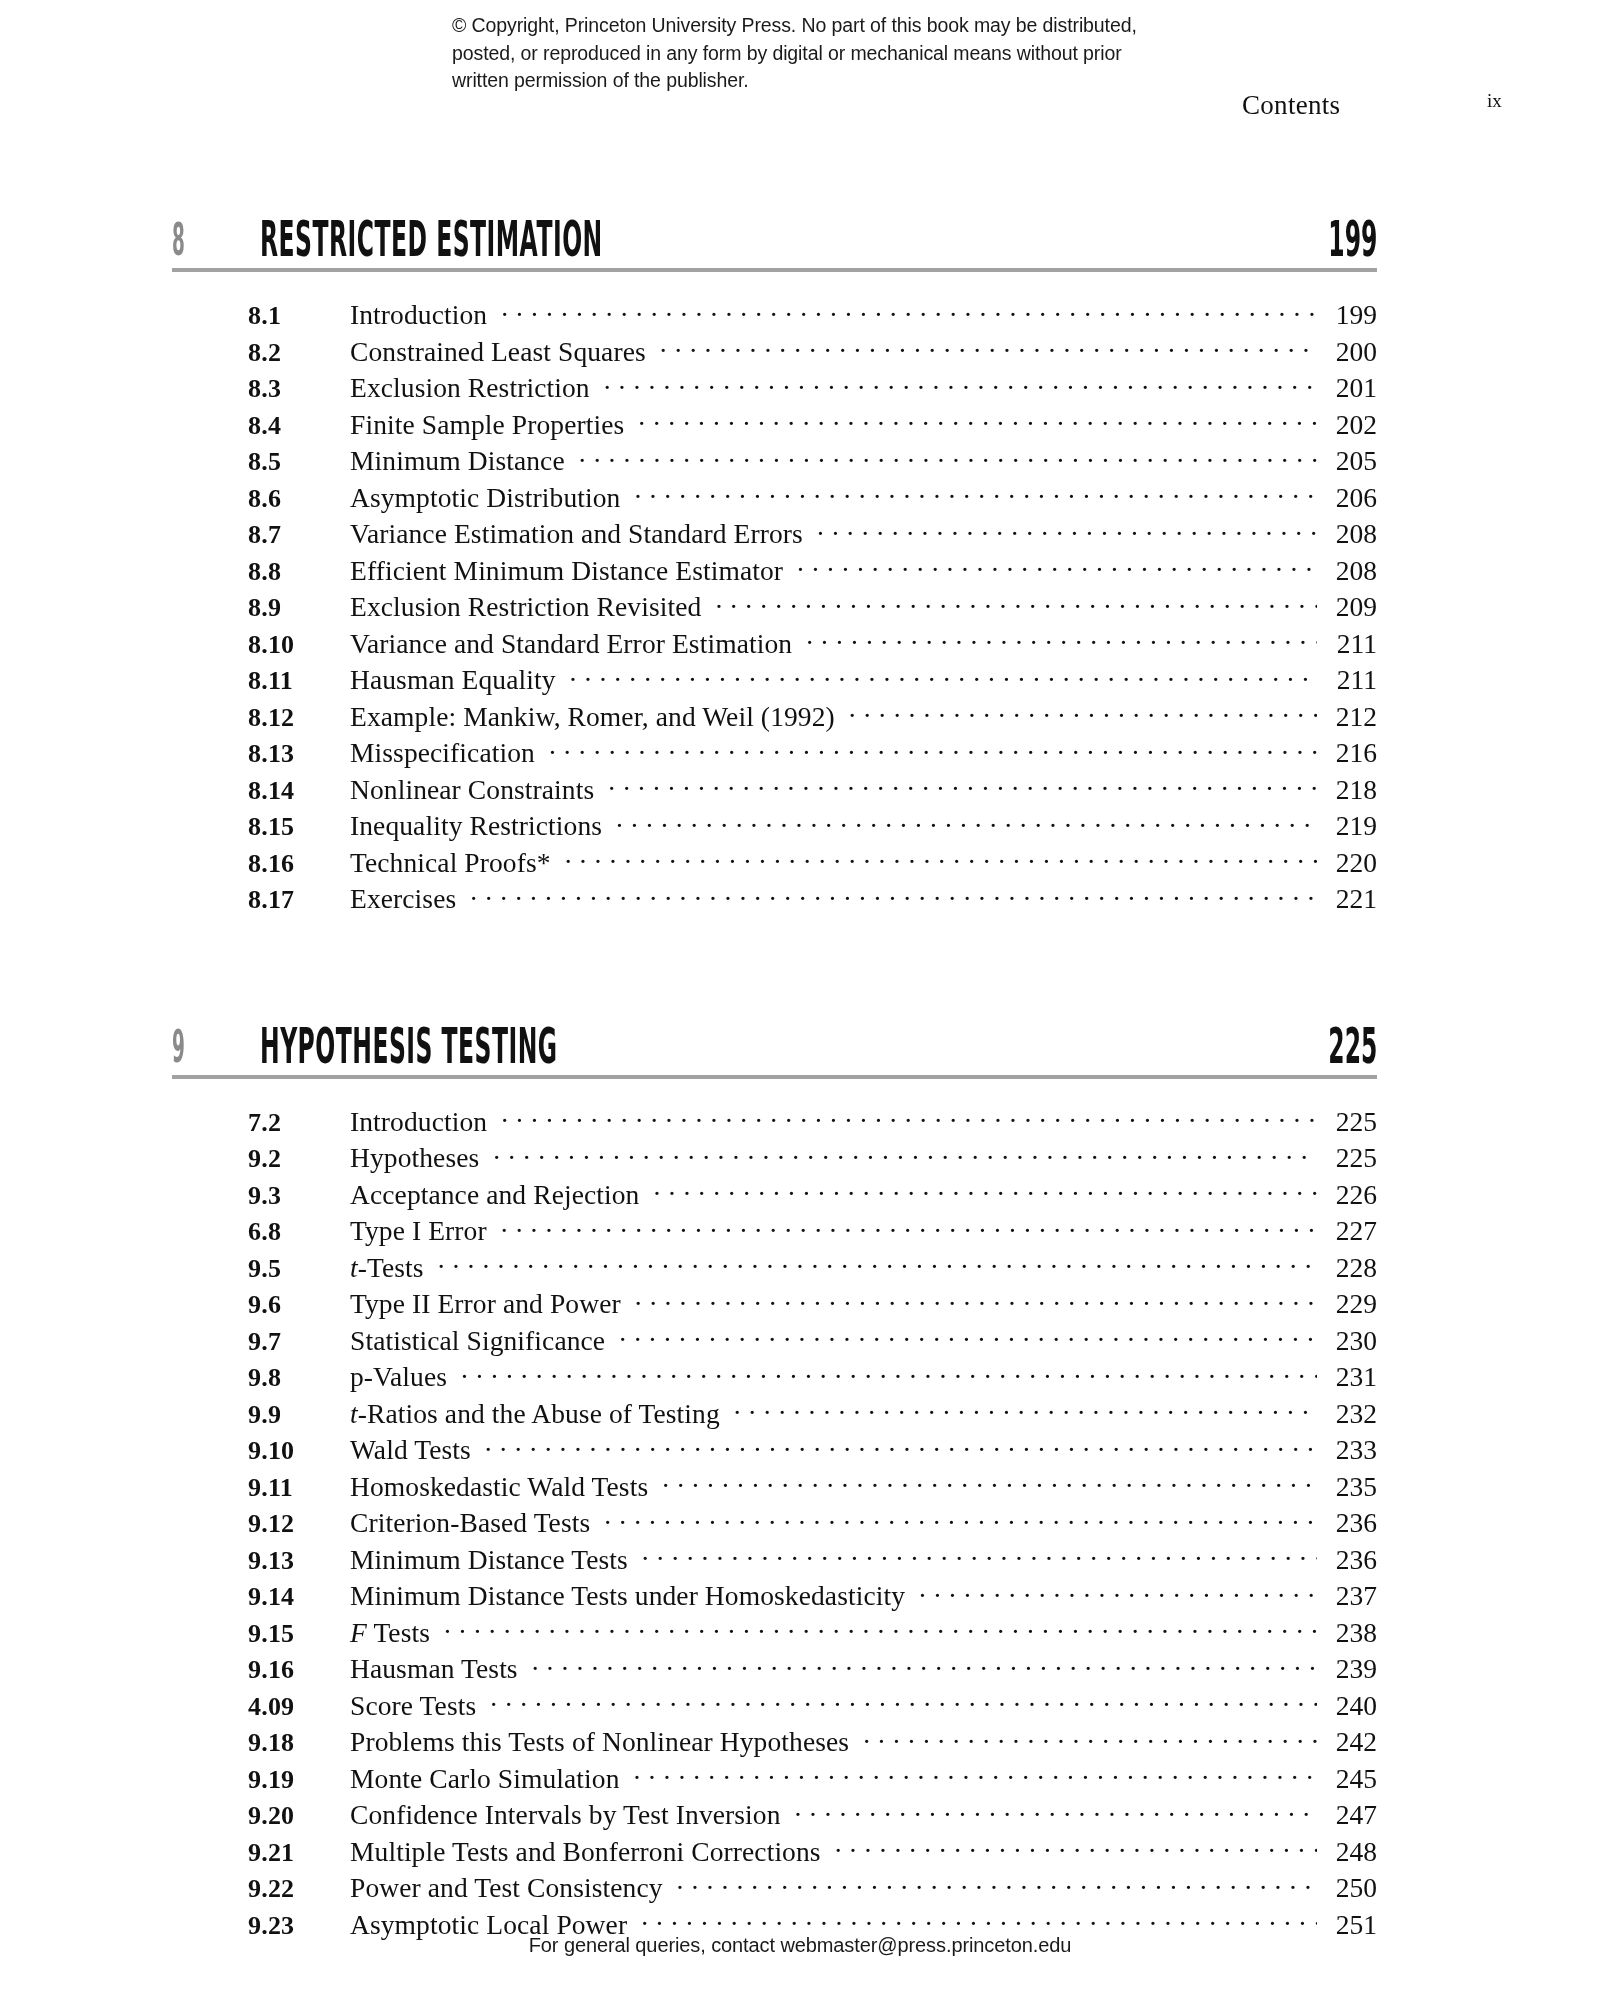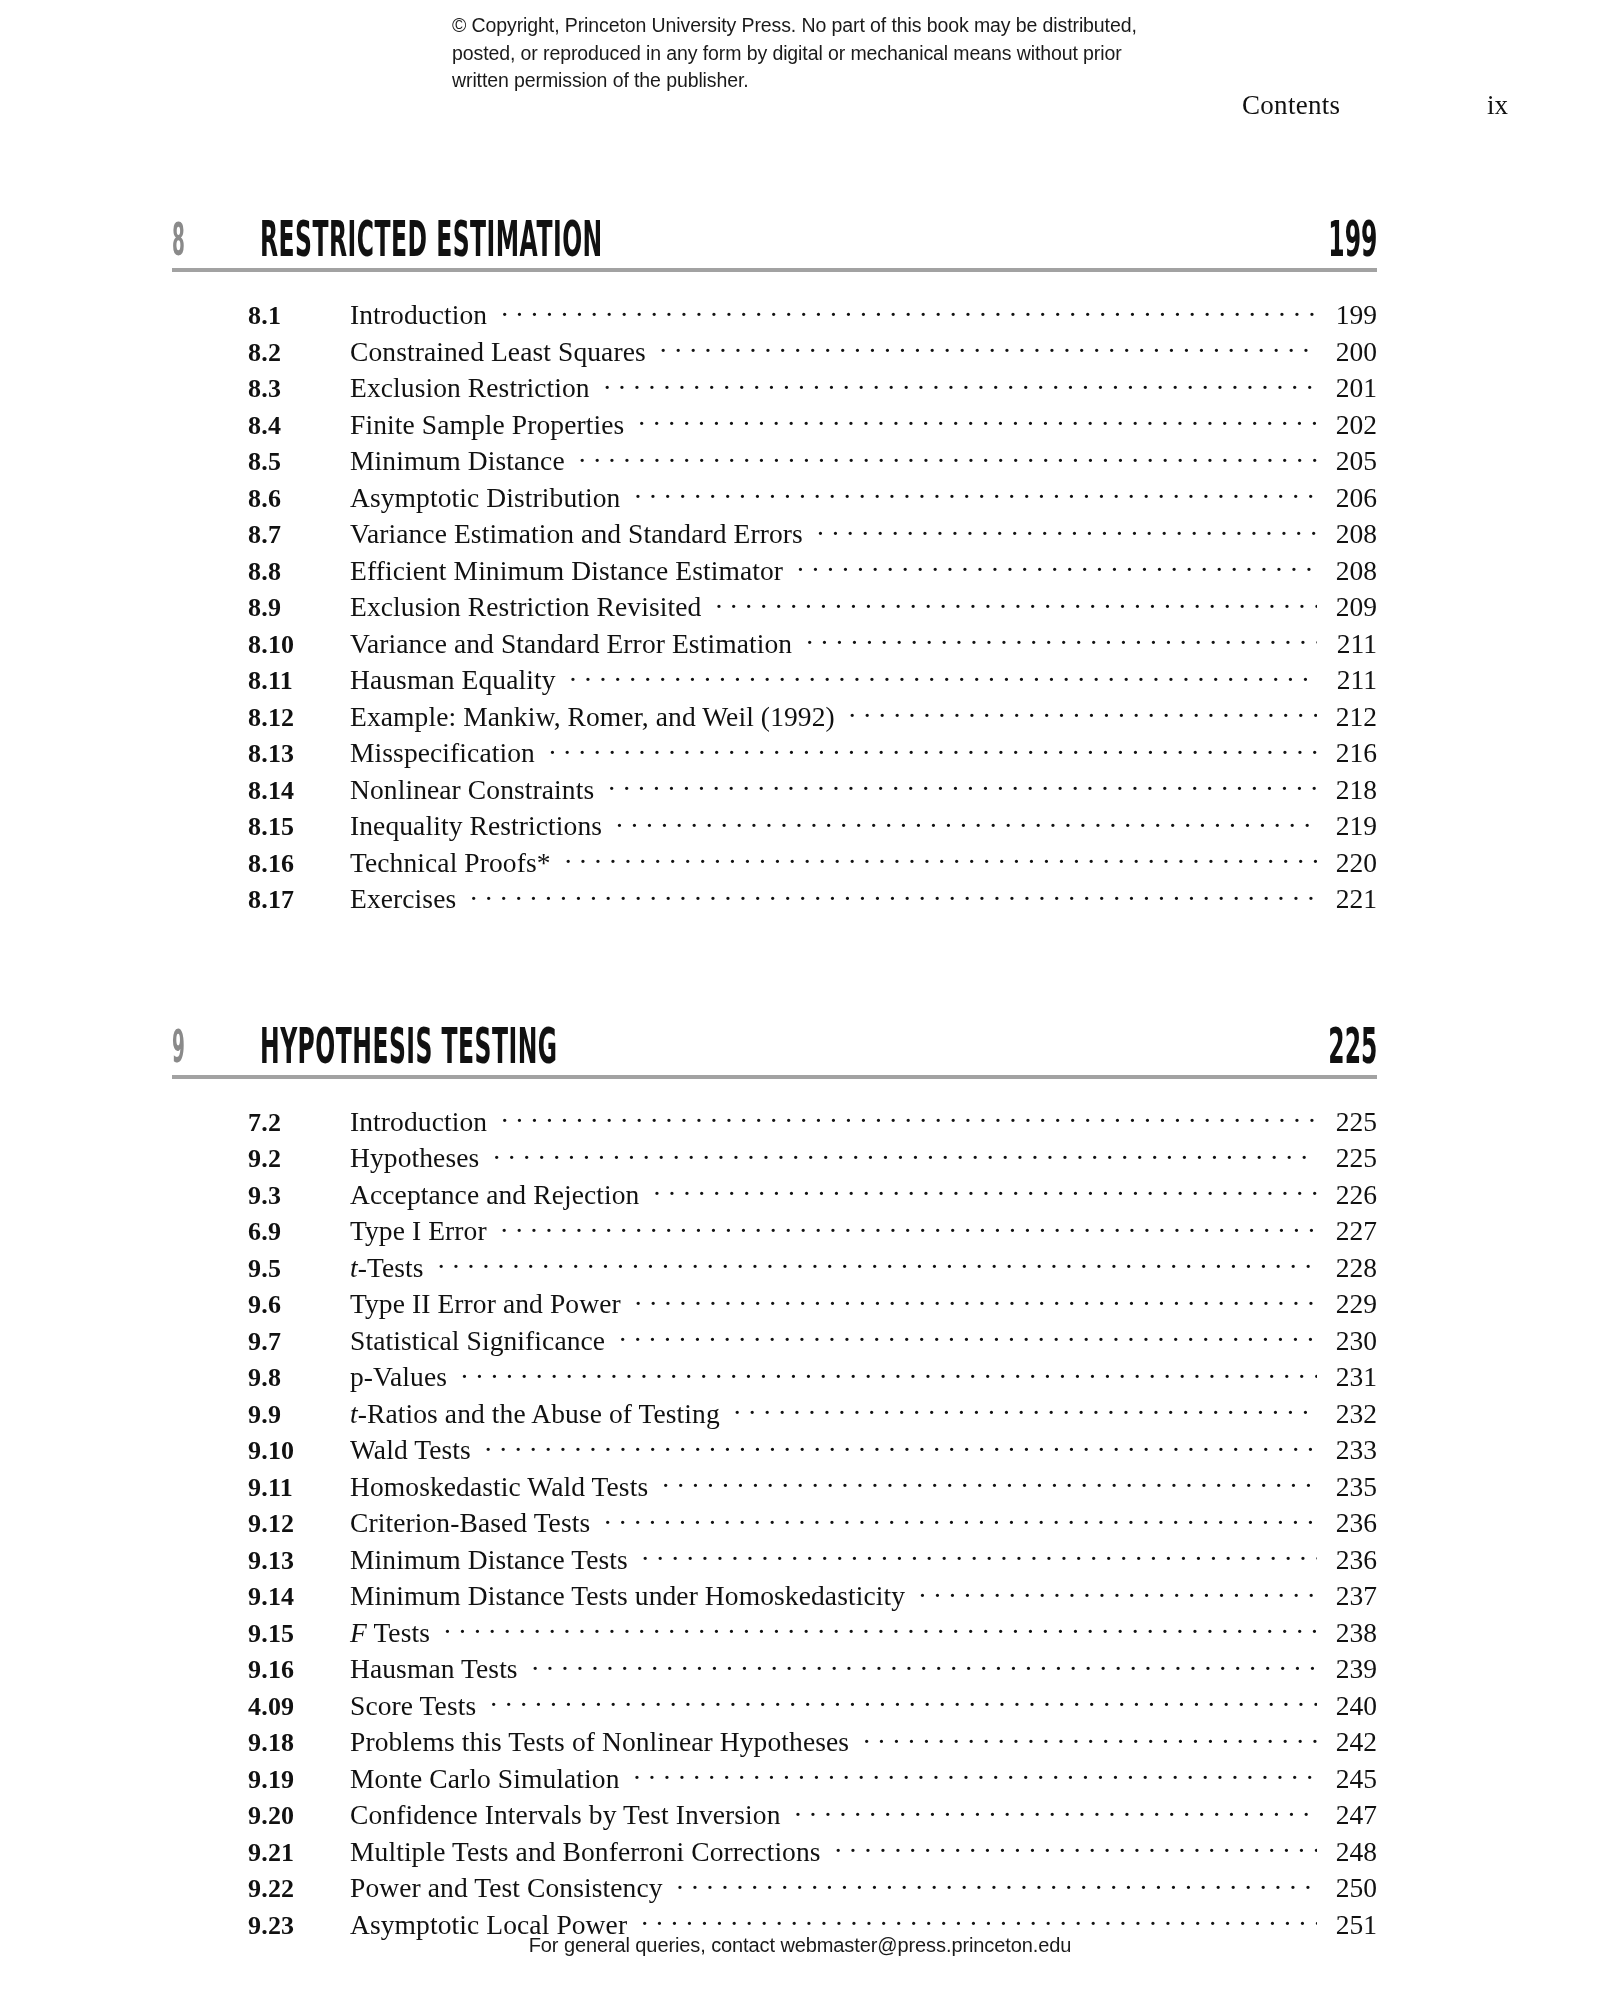--- a/index.html
+++ b/index.html
@@ -45,21 +45,21 @@
     top: 0;
     font-size: 27px;
     font-family: "Liberation Serif", serif;
     color: #111;
     letter-spacing: 0.3px;
   }
   .runhead-folio {
     position: absolute;
     left: 1487px;
     top: 0;
-    font-size: 27px;
+    font-size: 19px;
     font-family: "Liberation Serif", serif;
     color: #111;
   }
 
   
   .content {
     position: absolute;
     left: 172px;
     top: 0;
     width: 1205px;
@@ -333,21 +333,21 @@
           <span class="toc-dots"></span>
           <span class="toc-page">225</span>
         </li>
         <li class="toc-row">
           <span class="toc-num">9.3</span>
           <span class="toc-title">Acceptance and Rejection</span>
           <span class="toc-dots"></span>
           <span class="toc-page">226</span>
         </li>
         <li class="toc-row">
-          <span class="toc-num">6.9</span>
+          <span class="toc-num">6.8</span>
           <span class="toc-title">Type I Error</span>
           <span class="toc-dots"></span>
           <span class="toc-page">227</span>
         </li>
         <li class="toc-row">
           <span class="toc-num">9.5</span>
           <span class="toc-title"><i>t</i>-Tests</span>
           <span class="toc-dots"></span>
           <span class="toc-page">228</span>
         </li>

